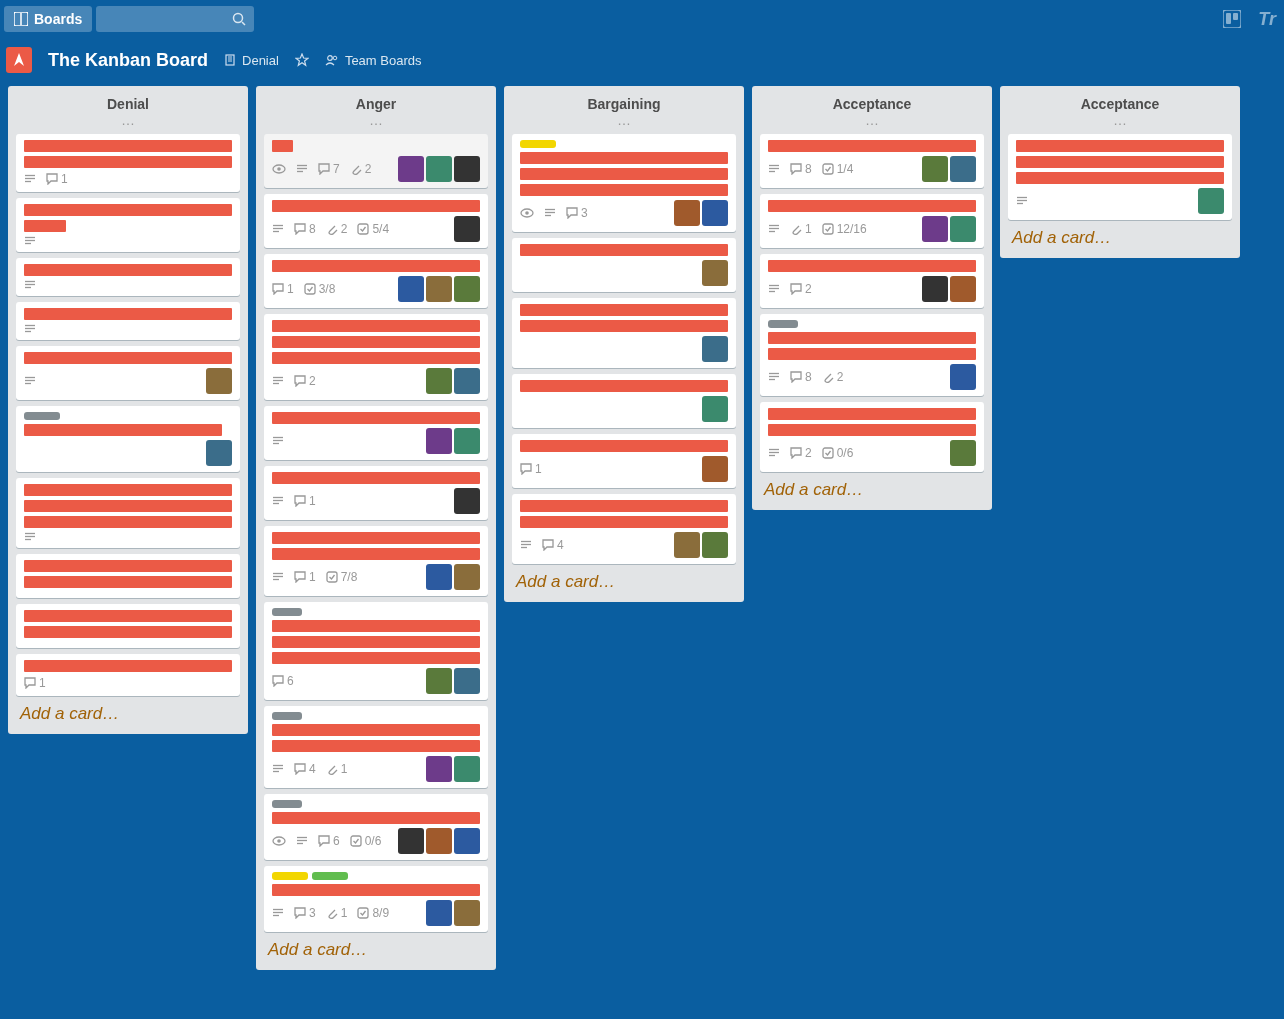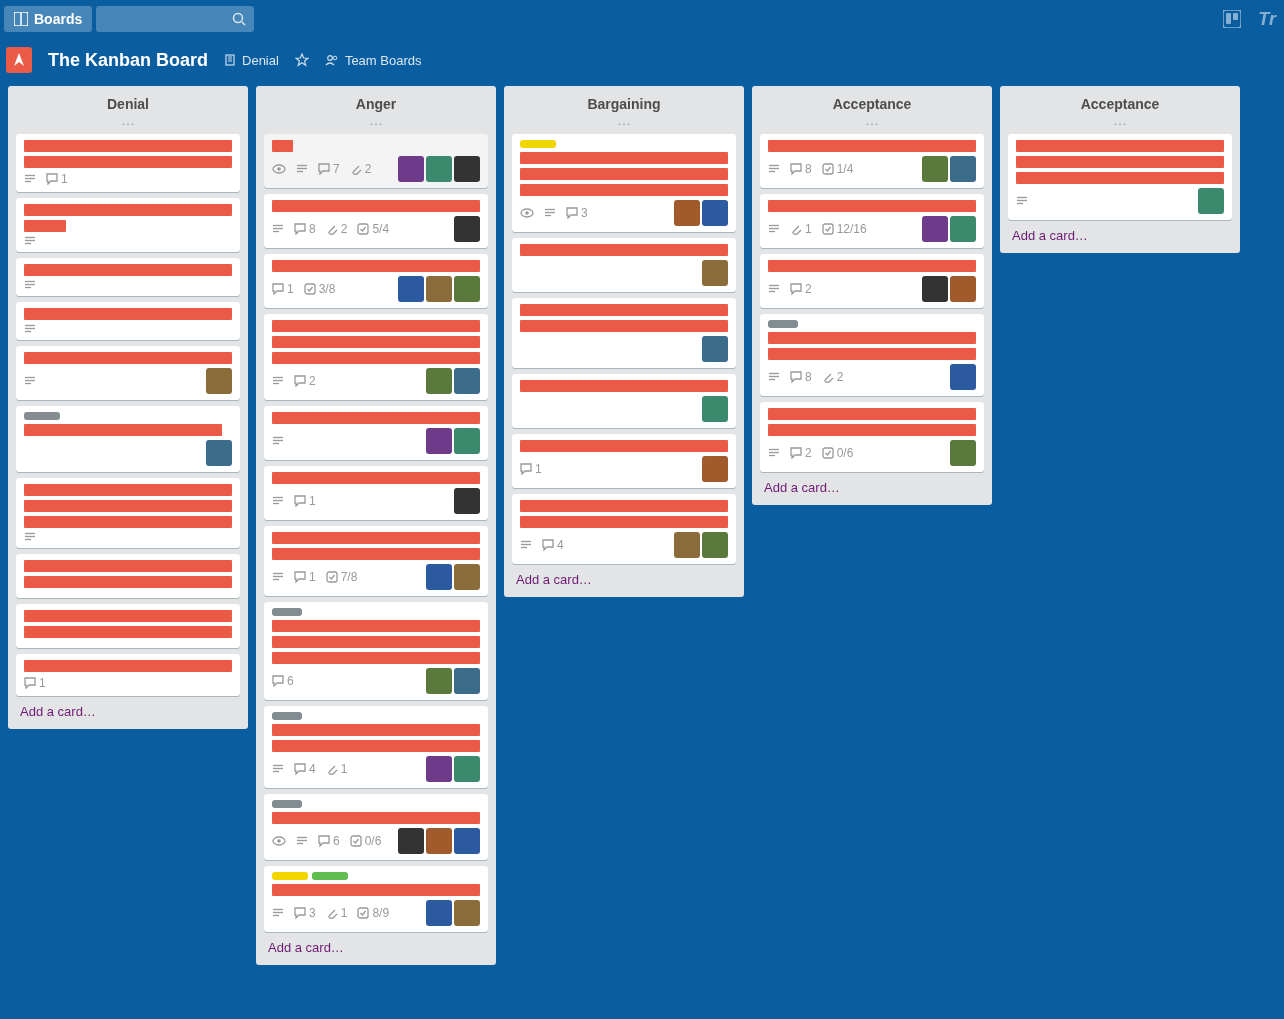--- a/index.html
+++ b/index.html
@@ -22,21 +22,21 @@
   .card.active{background:#f4f4f4;}
   .labels{display:flex;gap:4px;margin-bottom:4px;}
   .label{height:8px;border-radius:3px;}
   .redacted{display:flex;flex-direction:column;gap:4px;margin-bottom:4px;}
   .red-line{height:12px;background:#eb5a46;border-radius:1px;}
   .badges-row{display:flex;align-items:center;justify-content:space-between;gap:6px;margin-top:2px;}
   .badges{display:flex;align-items:center;gap:10px;color:#999;font-size:12px;}
   .badge{display:flex;align-items:center;gap:3px;}
   .members{display:flex;gap:2px;justify-content:flex-end;flex:1;}
   .avatar{width:26px;height:26px;border-radius:3px;background:#777;display:inline-block;}
-  .add-card{padding:8px 8px 6px 8px;color:#701a75;font-size:13px;cursor:pointer;}
+  .add-card{padding:8px 8px 6px 8px;color:#a16207;font-size:17px;cursor:pointer;font-style:italic;}
   svg{display:block}
 </style>
 </head>
 <body>
 
 <div class="topbar">
   <div class="tb-btn">
     <svg width="14" height="14" viewBox="0 0 14 14">
         <rect x="0" y="0" width="14" height="14" rx="2" fill="none" stroke="#fff" stroke-width="1.5"></rect>
         <line x1="7" y1="1" x2="7" y2="13" stroke="#fff" stroke-width="1.5"></line>

